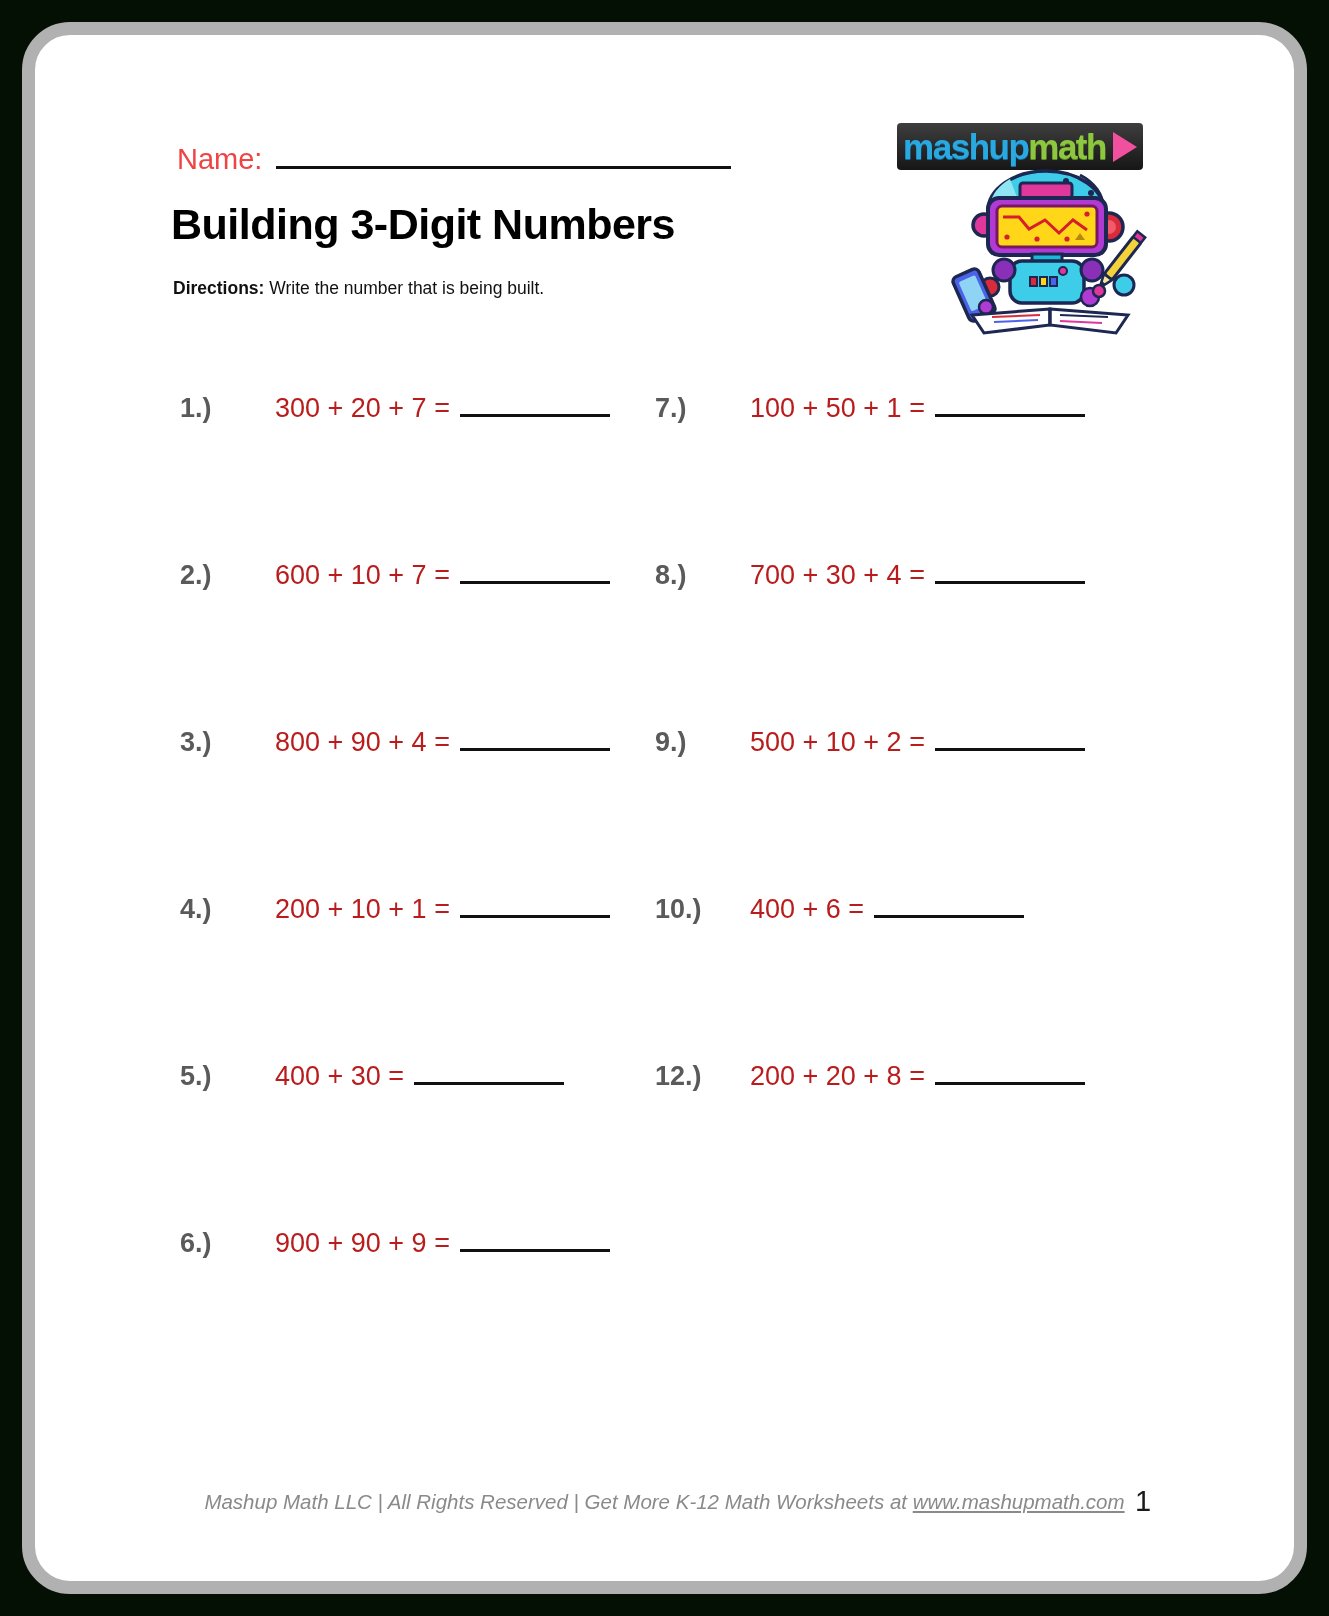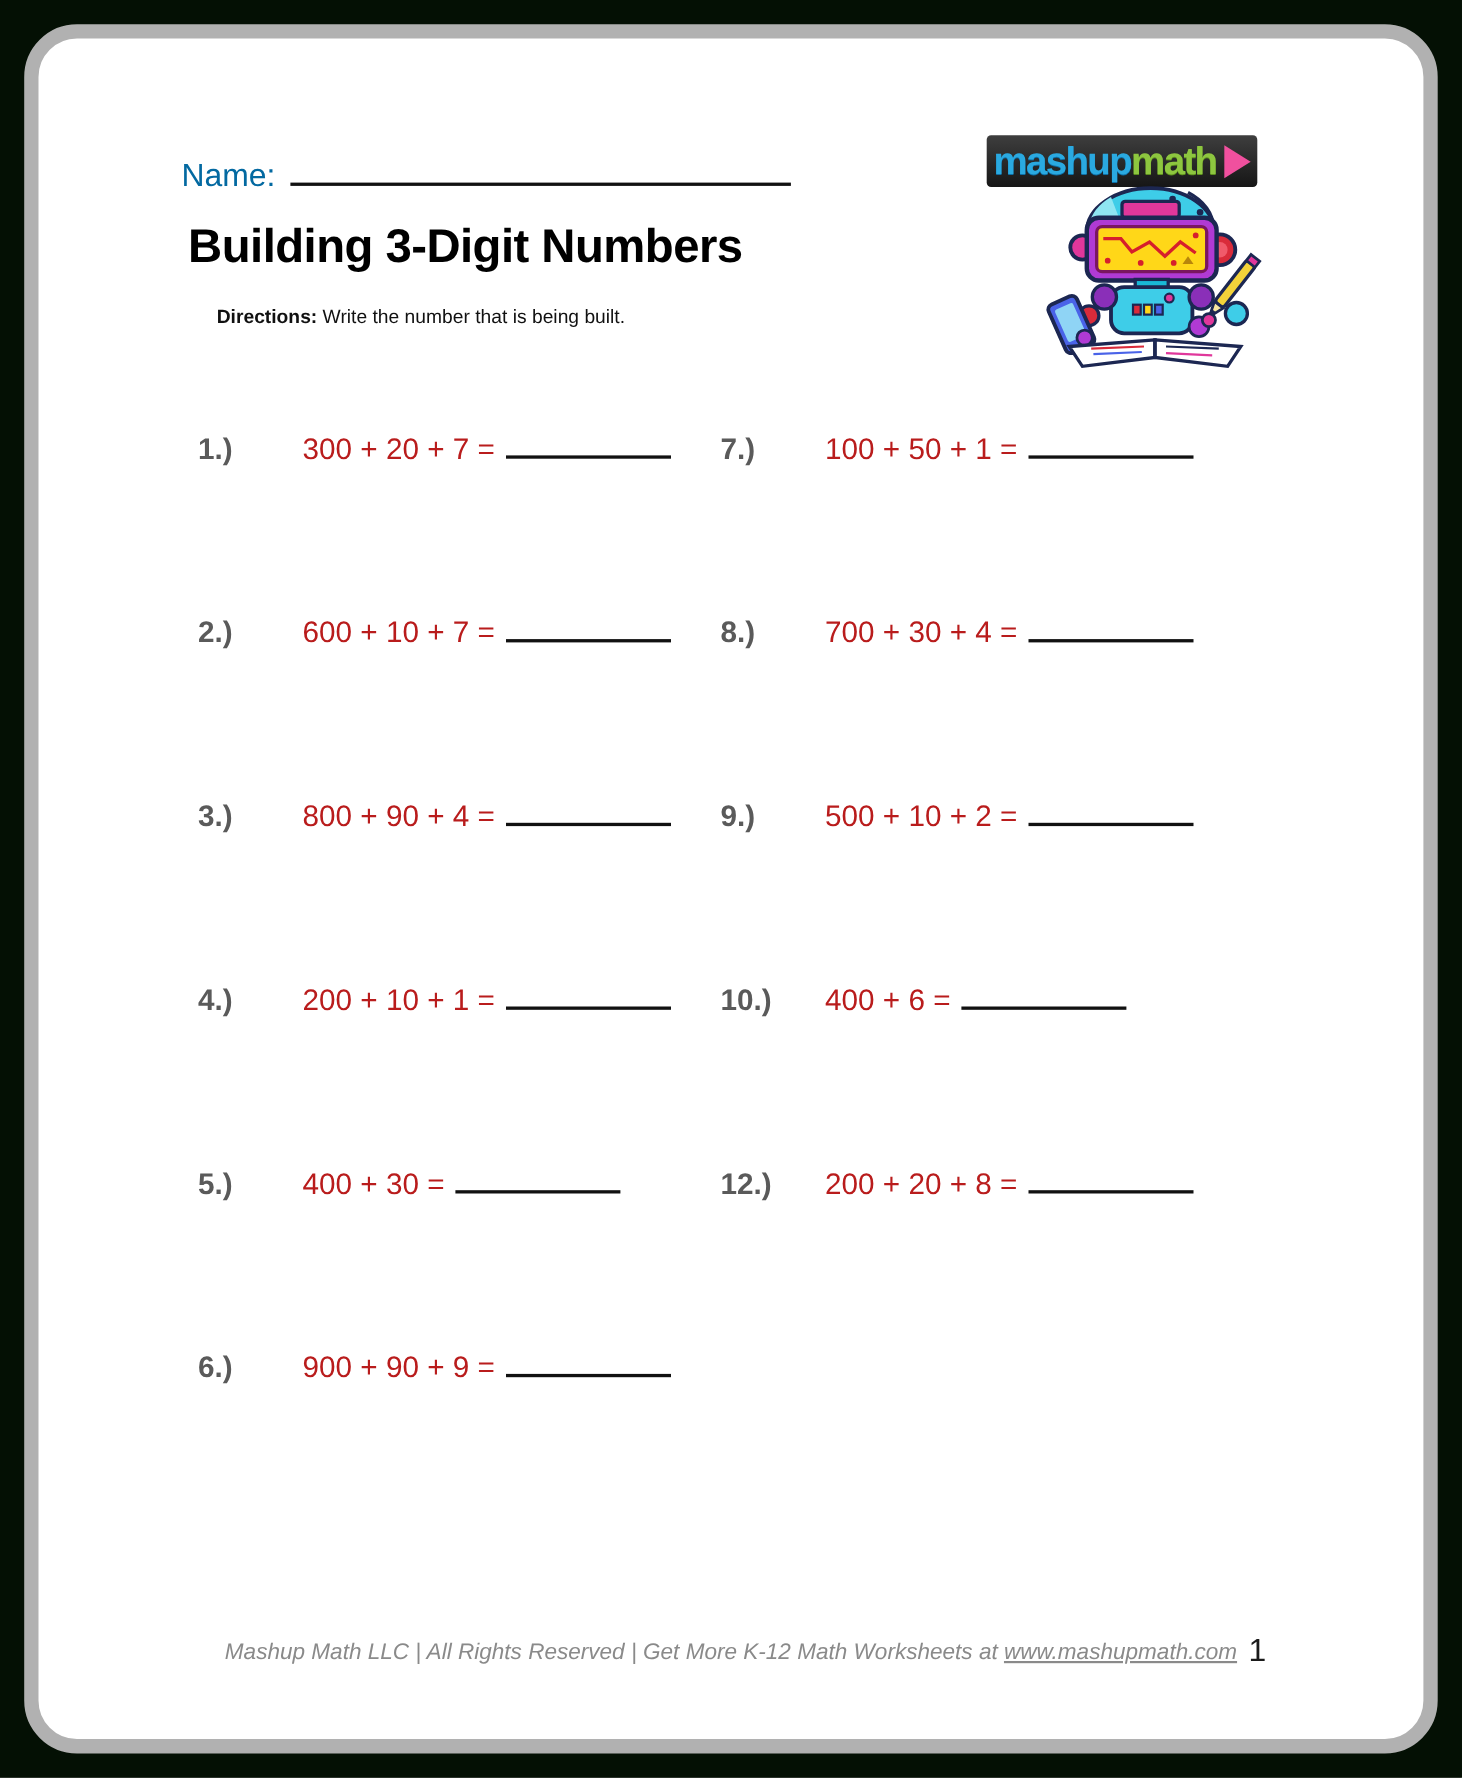--- a/index.html
+++ b/index.html
@@ -12,40 +12,40 @@
   .paper {
     position: absolute;
     left: 22px; top: 22px; right: 22px; bottom: 22px;
     background: #ffffff;
     border: 13px solid #b1b1b1;
     border-radius: 48px;
     box-sizing: border-box;
   }
   
   .name-row {
-    position: absolute; left: 130px; top: 105px;
+    position: absolute; left: 142px; top: 105px;
     display: flex; align-items: baseline;
-    font-size: 29px; color: #0369a1;
+    font-size: 29px; color: #ef4444;
   }
   .name-line {
     display: inline-block;
     width: 455px; height: 26px;
     border-bottom: 3px solid #111;
     margin-left: 14px;
   }
   .worksheet-title {
     position: absolute; left: 136px; top: 165px;
     font-size: 43px; font-weight: 800; color: #000000;
     letter-spacing: -0.5px;
   }
   .directions {
     position: absolute; left: 138px; top: 243px;
     font-size: 17.5px; color: #111;
   }
-  .directions b { font-weight: 700; margin-left: 24px; }
+  .directions b { font-weight: 700; }
   
   .logo-bar {
     position: absolute; left: 862px; top: 88px;
     width: 246px; height: 47px;
     background: linear-gradient(#3e3e3e, #161616);
     border-radius: 4px;
     display: flex; align-items: center; justify-content: center; text-align: center;
   }
   .logo-word {
     font-size: 35px; font-weight: 800; letter-spacing: -1.5px;

